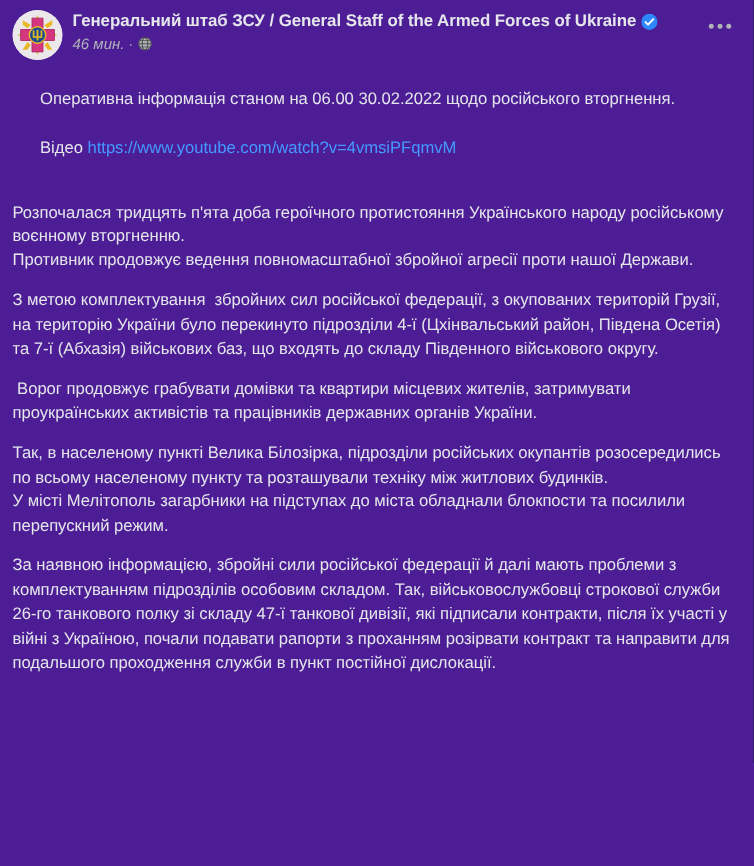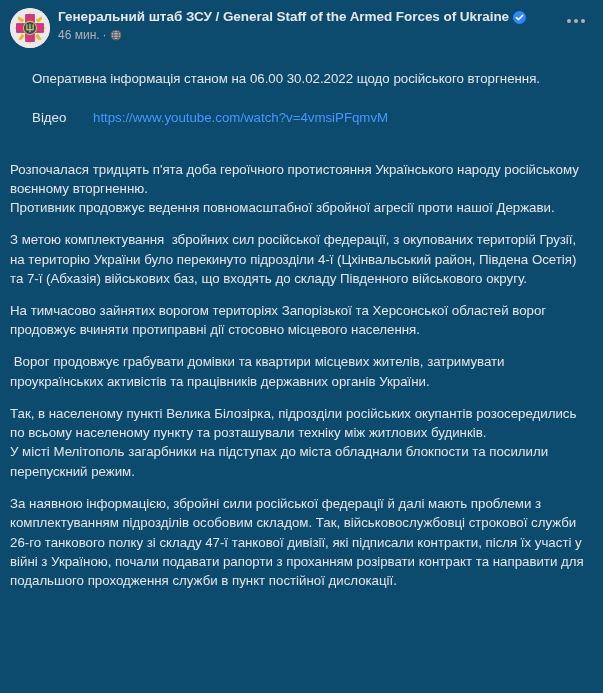--- a/index.html
+++ b/index.html
@@ -12,21 +12,21 @@
     height: 693px;
     overflow: hidden;
     font-family: "Liberation Sans", "DejaVu Sans", sans-serif;
     color: #e4e6eb;
     -webkit-font-smoothing: antialiased;
   }
 
   .post {
     width: 603px;
     height: 693px;
-    background: #0c4a6e;
+    background: #4c1d95;
     box-sizing: border-box;
     position: relative;
   }
 
   
   .post-header {
     display: flex;
     align-items: flex-start;
     padding: 8px 12px 0 10px;
     position: relative;
@@ -69,20 +69,21 @@
     display: inline-block;
     line-height: 0;
   }
   .meta-row {
     display: flex;
     align-items: center;
     margin-top: 3px;
     line-height: 14px;
     color: #b0b3b8;
     font-size: 12px;
+    font-style: italic;
   }
   .meta-sep {
     margin: 0 3px;
     color: #b0b3b8;
     font-size: 12px;
   }
   .globe-icon {
     width: 12px;
     height: 12px;
     display: inline-block;
@@ -120,21 +121,20 @@
   .para {
     margin: 0 0 12.5px 0;
     white-space: pre-wrap;
     word-wrap: break-word;
   }
   .para:last-child { margin-bottom: 0; }
   .link {
     color: #4599ff;
     text-decoration: none;
     word-break: break-all;
-    margin-left: 23px;
   }
 </style>
 </head>
 <body>
 
 <div class="post">
 
   <div class="post-header">
 
     <div class="avatar-wrap">
@@ -201,21 +201,20 @@
   <div class="post-body">
 
     <div class="para">
       <span>Оперативна інформація станом на 06.00 30.02.2022 щодо російського вторгнення.</span><br>
       <span>Відео </span><a class="link" href="#">https://www.youtube.com/watch?v=4vmsiPFqmvM</a>
     </div>
 
     <div class="para">Розпочалася тридцять п'ята доба героїчного протистояння Українського народу російському воєнному вторгненню.
 Противник продовжує ведення повномасштабної збройної агресії проти нашої Держави.</div>
     <div class="para">З метою комплектування  збройних сил російської федерації, з окупованих територій Грузії, на територію України було перекинуто підрозділи 4-ї (Цхінвальський район, Південа Осетія) та 7-ї (Абхазія) військових баз, що входять до складу Південного військового округу.</div>
-    <div class="para">На тимчасово зайнятих ворогом територіях Запорізької та Херсонської областей ворог продовжує вчиняти протиправні дії стосовно місцевого населення.</div>
     <div class="para"> Ворог продовжує грабувати домівки та квартири місцевих жителів, затримувати проукраїнських активістів та працівників державних органів України.</div>
     <div class="para">Так, в населеному пункті Велика Білозірка, підрозділи російських окупантів розосередились по всьому населеному пункту та розташували техніку між житлових будинків.
 У місті Мелітополь загарбники на підступах до міста обладнали блокпости та посилили перепускний режим.</div>
     <div class="para">За наявною інформацією, збройні сили російської федерації й далі мають проблеми з комплектуванням підрозділів особовим складом. Так, військовослужбовці строкової служби 26-го танкового полку зі складу 47-ї танкової дивізії, які підписали контракти, після їх участі у війні з Україною, почали подавати рапорти з проханням розірвати контракт та направити для подальшого проходження служби в пункт постійної дислокації.</div>
 
   </div>
 
 </div>
 
 </body></html>

